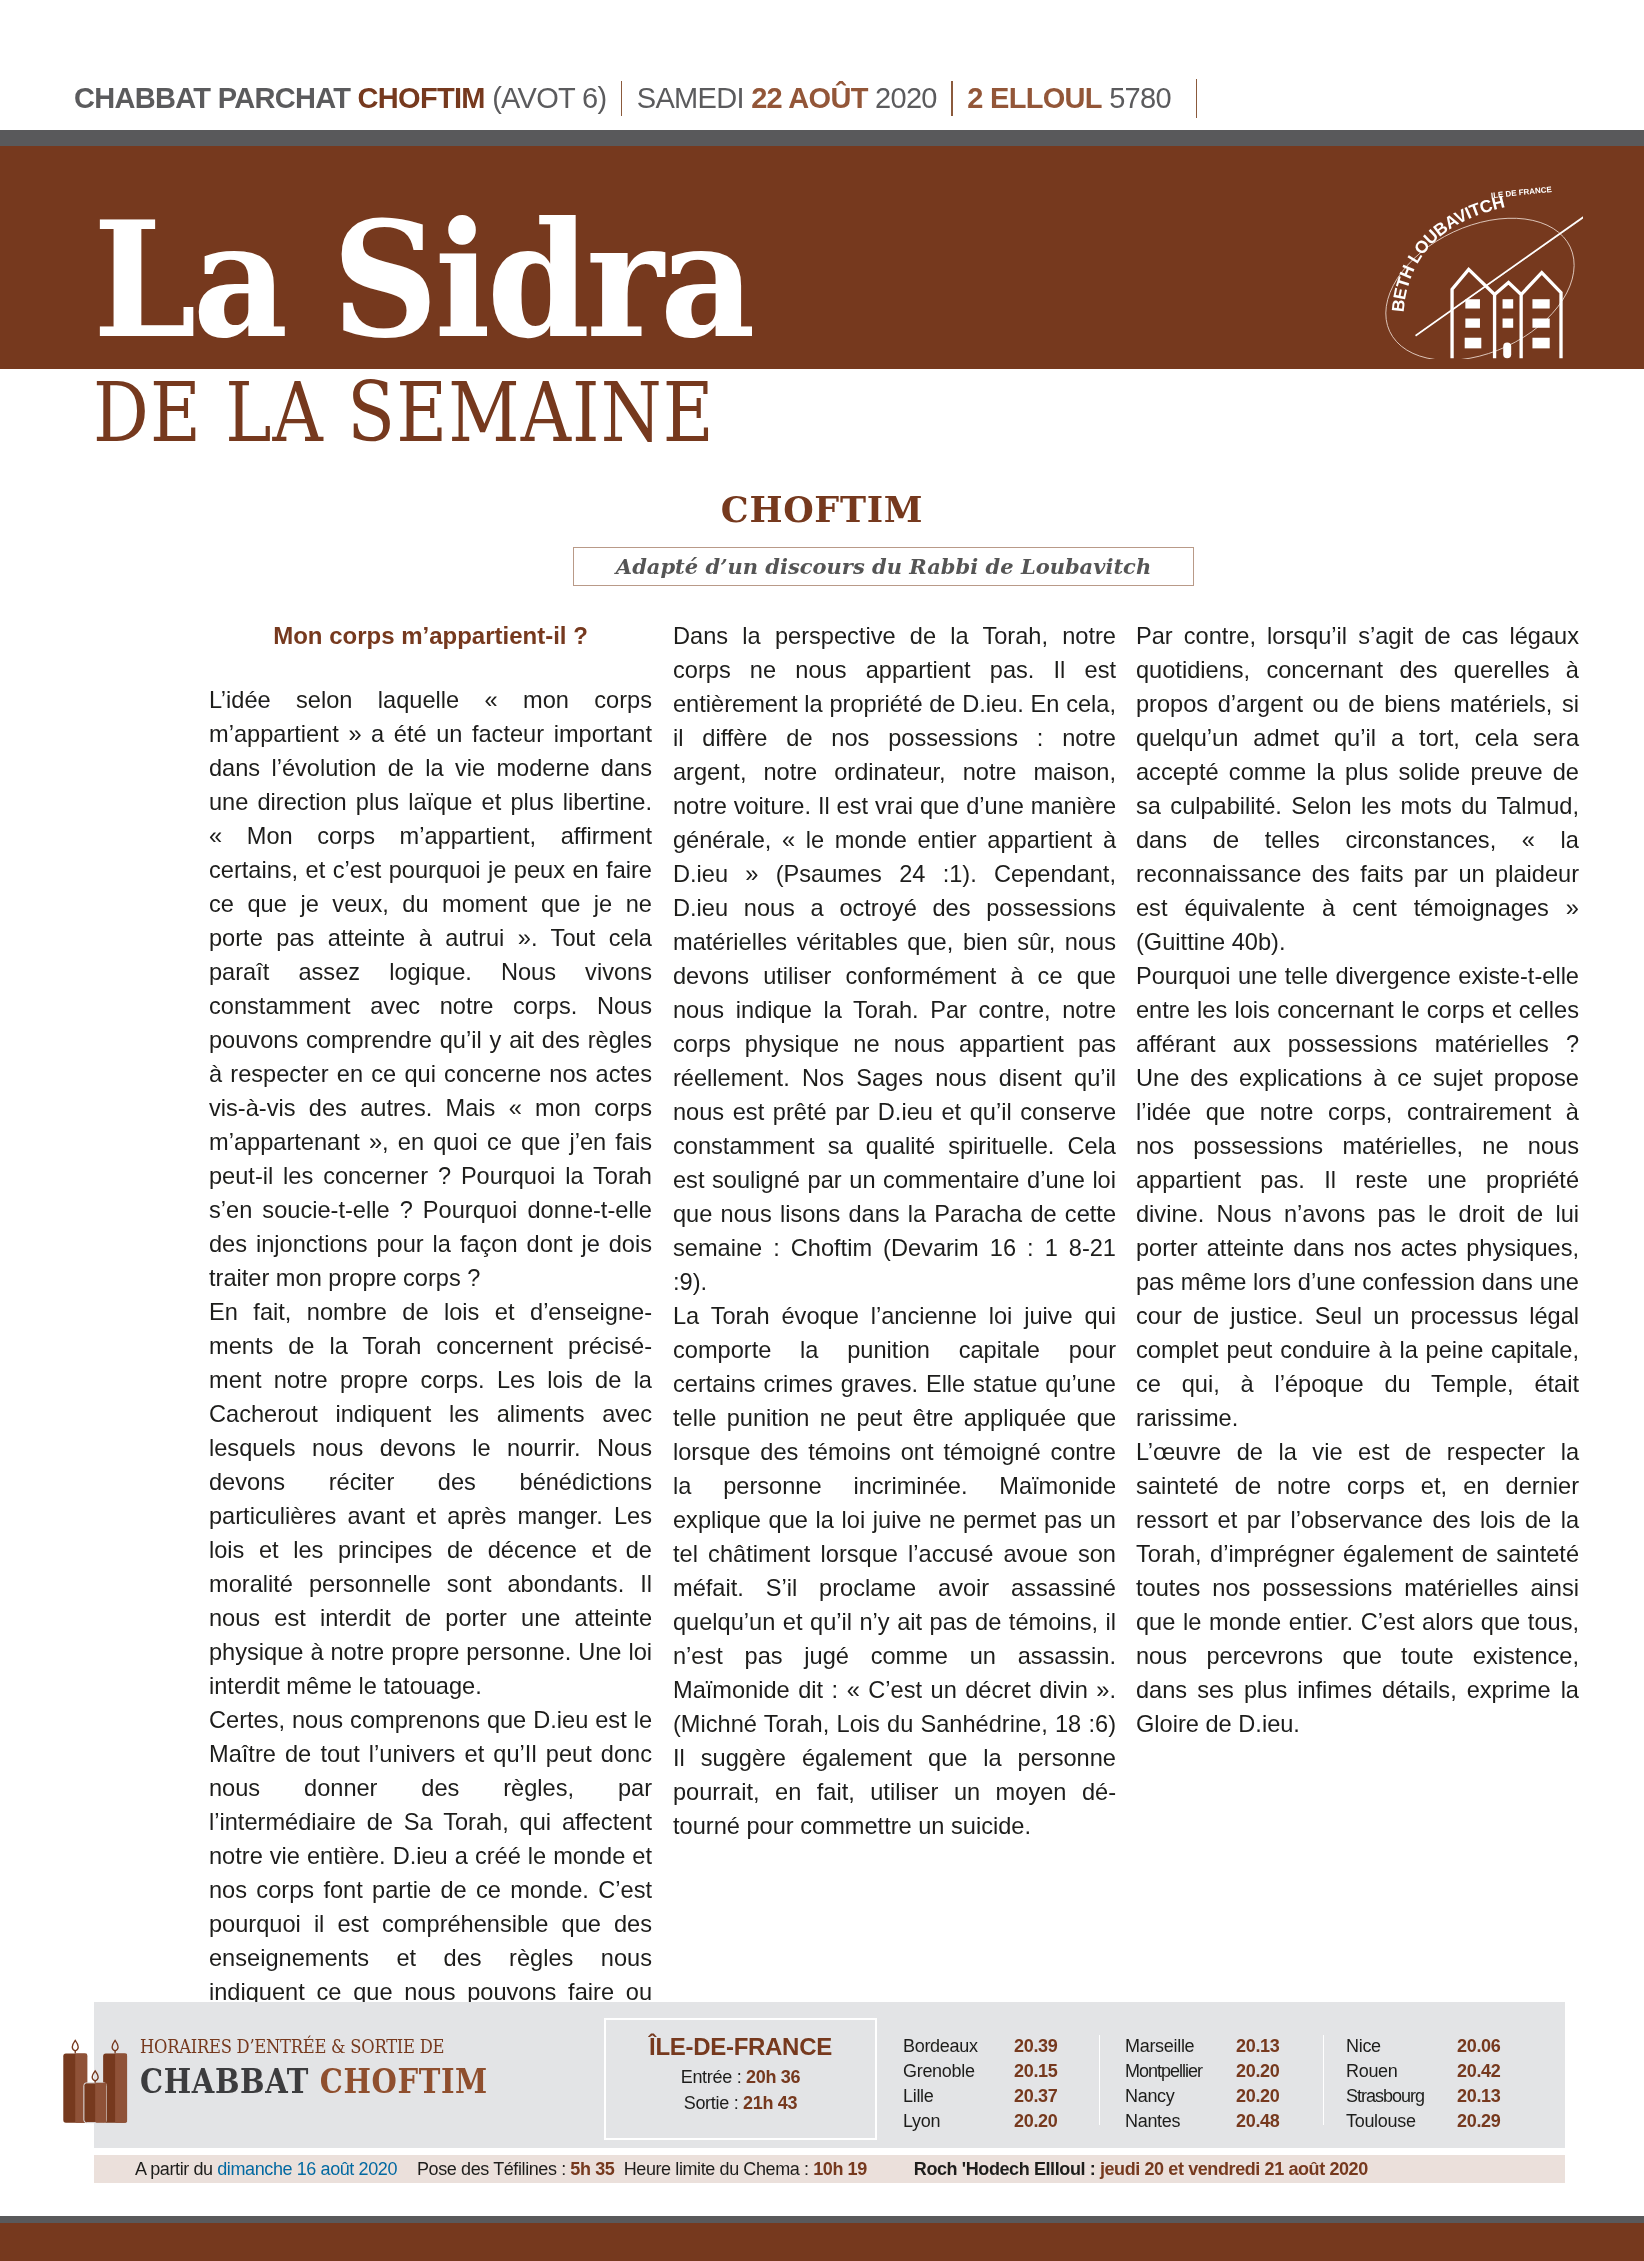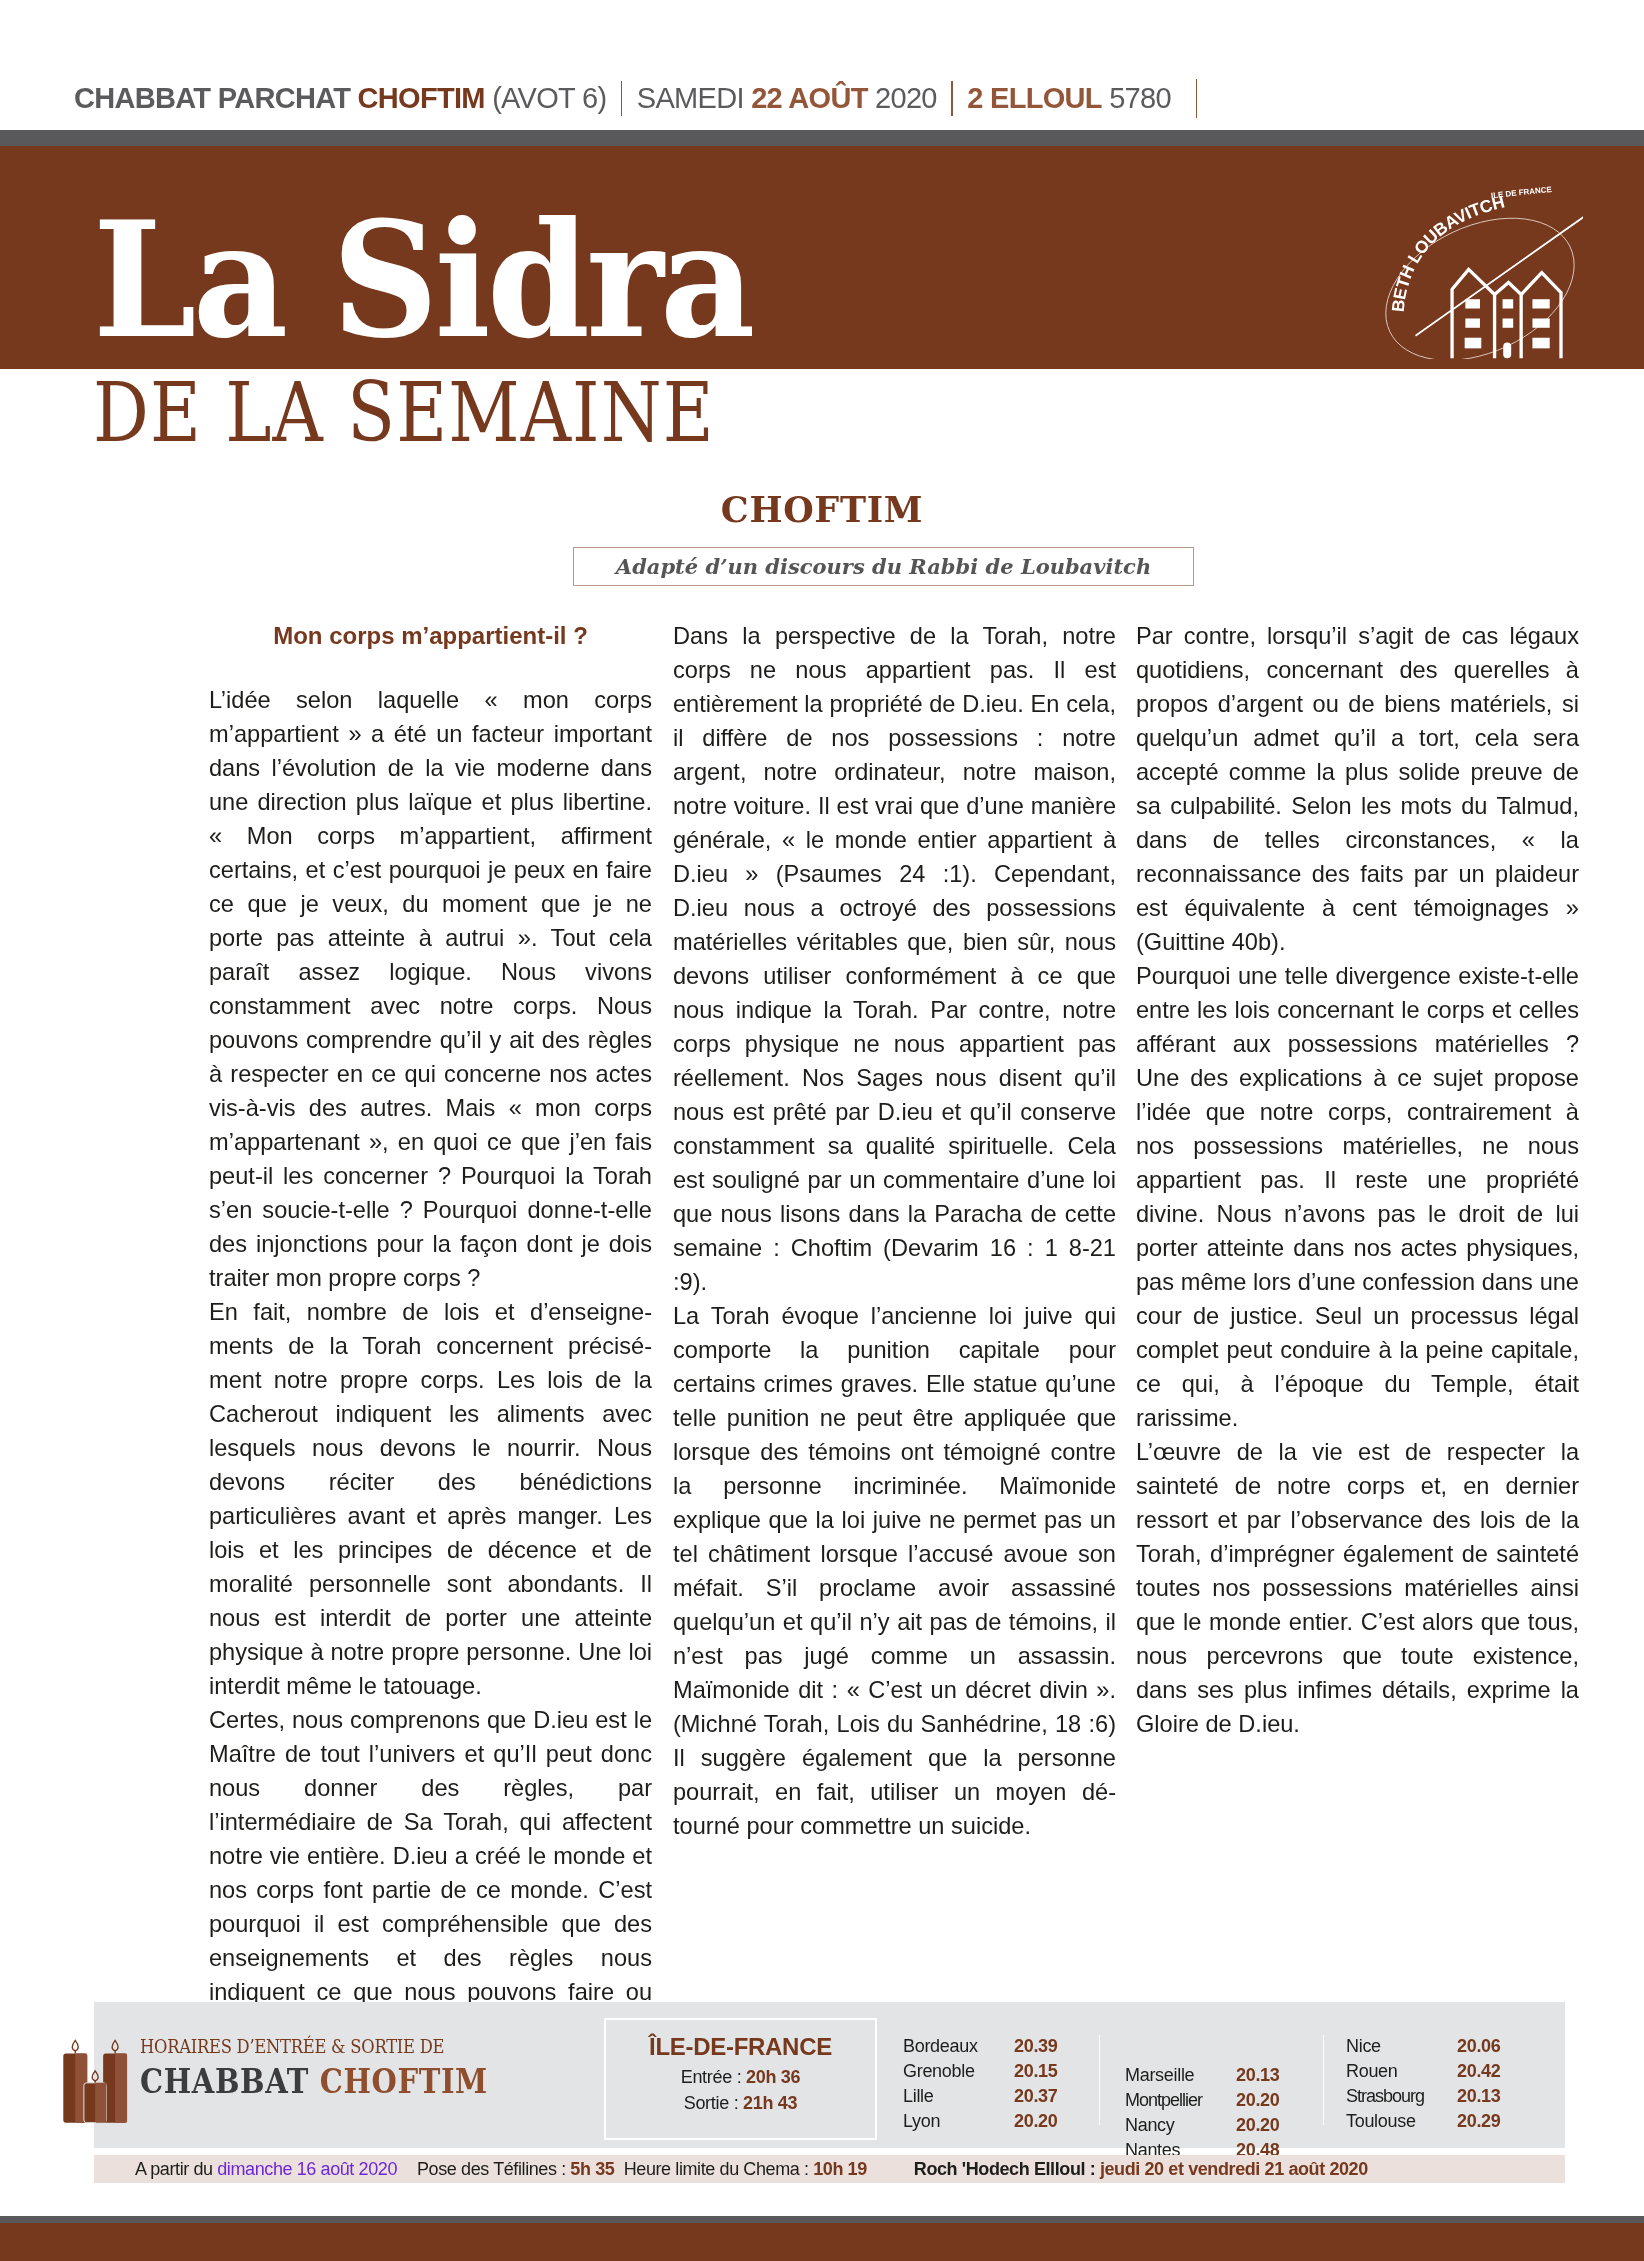--- a/index.html
+++ b/index.html
@@ -50,26 +50,26 @@
   .ft-h2 .c { color: #8f4f2e; }
   .idf-box { position: absolute; left: 604px; top: 2018px; width: 269px; height: 118px; border: 2px solid #ffffff; text-align: center; }
   .idf-title { margin-top: 13.3px; font-weight: bold; font-size: 24px; color: #76391e; letter-spacing: -0.3px; }
   .idf-line { font-size: 18px; color: #1d1d1b; margin-top: 5.3px; letter-spacing: -0.3px; }
   .idf-line b { color: #76391e; }
   .cities { position: absolute; top: 2034px; font-size: 18px; line-height: 25px; letter-spacing: -0.3px; }
   .cities .row { display: flex; gap: 13px; }
   .cities .nm { width: 98px; color: #1d1d1b; }
   .cities .tm { font-weight: bold; color: #76391e; }
   .cities.c1 { left: 903px; }
-  .cities.c2 { left: 1125px; margin-top: 29px; }
+  .cities.c2 { left: 1125px; }
   .cities.c3 { left: 1346px; }
   .vdiv { position: absolute; top: 2035px; width: 1.3px; height: 90px; background: #ffffff; }
   .strip { position: absolute; left: 94px; top: 2155px; width: 1471px; height: 28px; background: #ebe0db;
            display: flex; align-items: center; font-size: 18px; letter-spacing: -0.4px; color: #1d1d1b; white-space: pre; }
-  .strip .v { color: #6d28d9; }
+  .strip .v { color: #0369a1; }
   .strip .vb { color: #76391e; font-weight: bold; }
   .strip .kb { font-weight: bold; }
   .bottom-grey { position: absolute; left: 0; top: 2216px; width: 1644px; height: 6.7px; background: #59595b; }
   .bottom-brown { position: absolute; left: 0; top: 2223px; width: 1644px; height: 39px; background: #76391e; }
 </style>
 </head>
 <body>
 
 <div class="topbar">
   <span class="seg b">CHABBAT PARCHAT </span>

